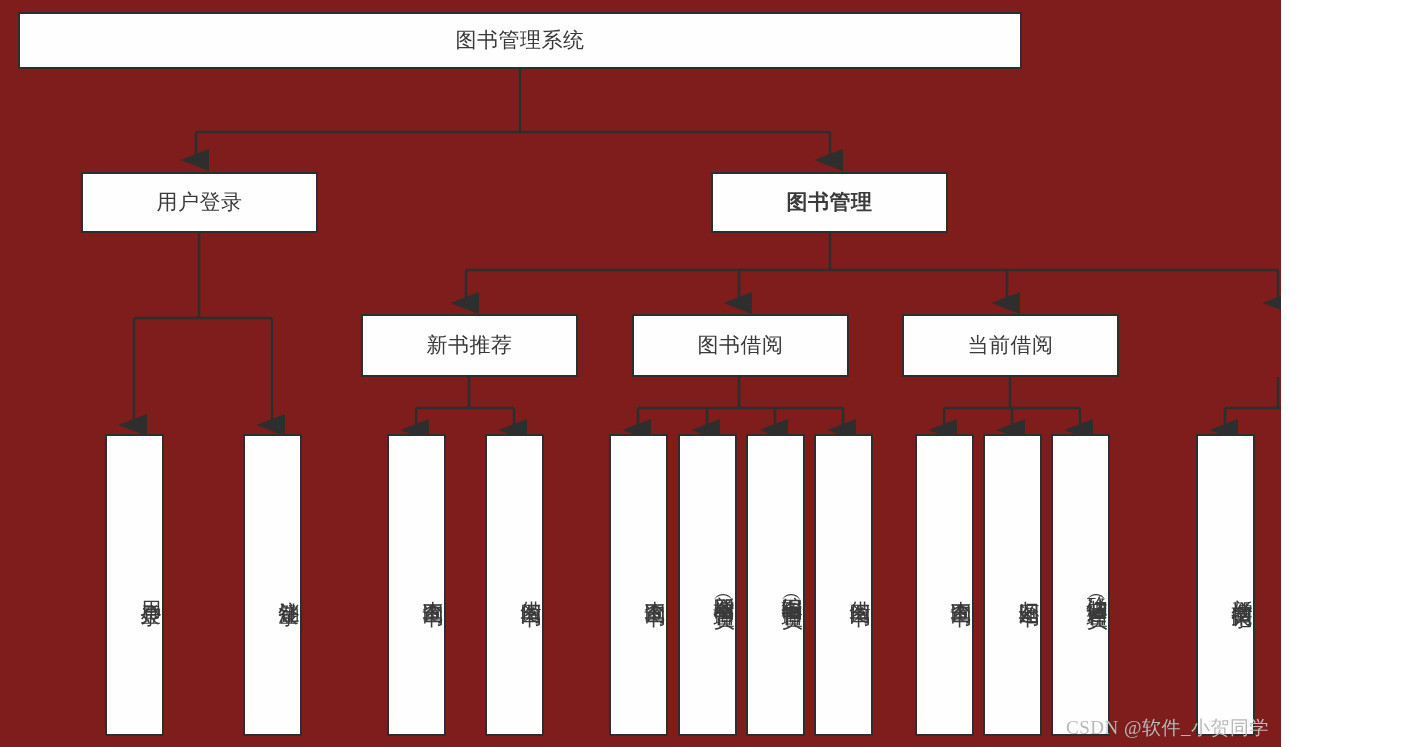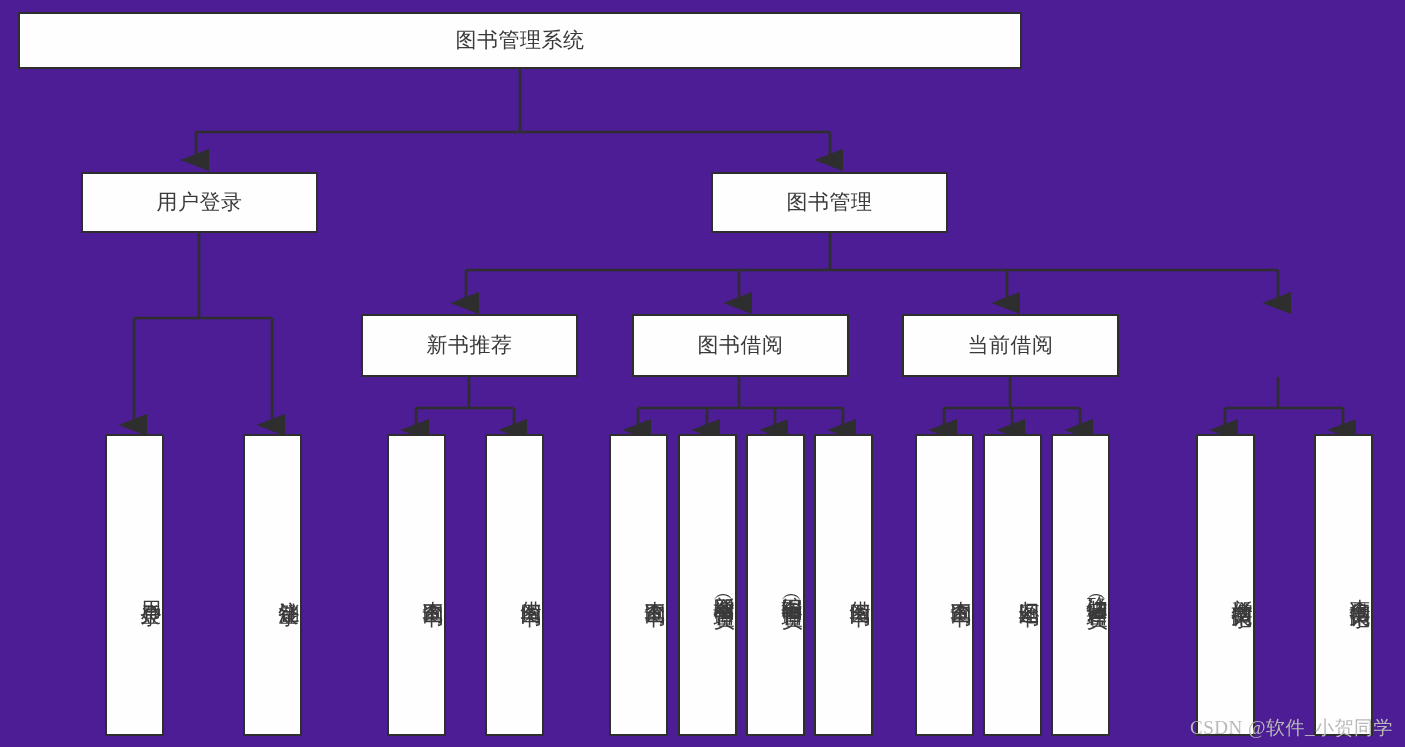--- a/index.html
+++ b/index.html
@@ -2,23 +2,23 @@
 <html><head>
 <meta charset="utf-8">
 <style>
   html, body {
     margin: 0;
     padding: 0;
     background: #ffffff;
   }
   #canvas {
     position: relative;
-    width: 1405px;
+    width: 1281px;
     height: 747px;
-    background: #4c1d95;
+    background: #7f1d1d;
     font-family: "DejaVu Sans", "Liberation Sans", sans-serif;
     overflow: hidden;
     text-align: right;
   }
   svg.wires {
     position: absolute;
     left: 0; top: 0;
     width: 1405px;
     height: 747px;
     pointer-events: none;
@@ -117,21 +117,21 @@
     </g>
   </svg>
 
   <div class="node horiz" style="left:18px; top:12px; width:1004px; height:57px;">
     <span class="lbl">图书管理系统</span>
   </div>
 
   <div class="node horiz" style="left:81px; top:172px; width:237px; height:61px;">
     <span class="lbl">用户登录</span>
   </div>
-  <div class="node horiz" style="left:711px; top:172px; width:237px; height:61px;">
+  <div class="node horiz" style="left:711px; top:172px; width:237px; height:61px;font-weight:bold;">
     <span class="lbl">图书管理</span>
   </div>
 
   <div class="node horiz" style="left:361px; top:314px; width:217px; height:63px;">
     <span class="lbl">新书推荐</span>
   </div>
   <div class="node horiz" style="left:632px; top:314px; width:217px; height:63px;">
     <span class="lbl">图书借阅</span>
   </div>
   <div class="node horiz" style="left:902px; top:314px; width:217px; height:63px;">

